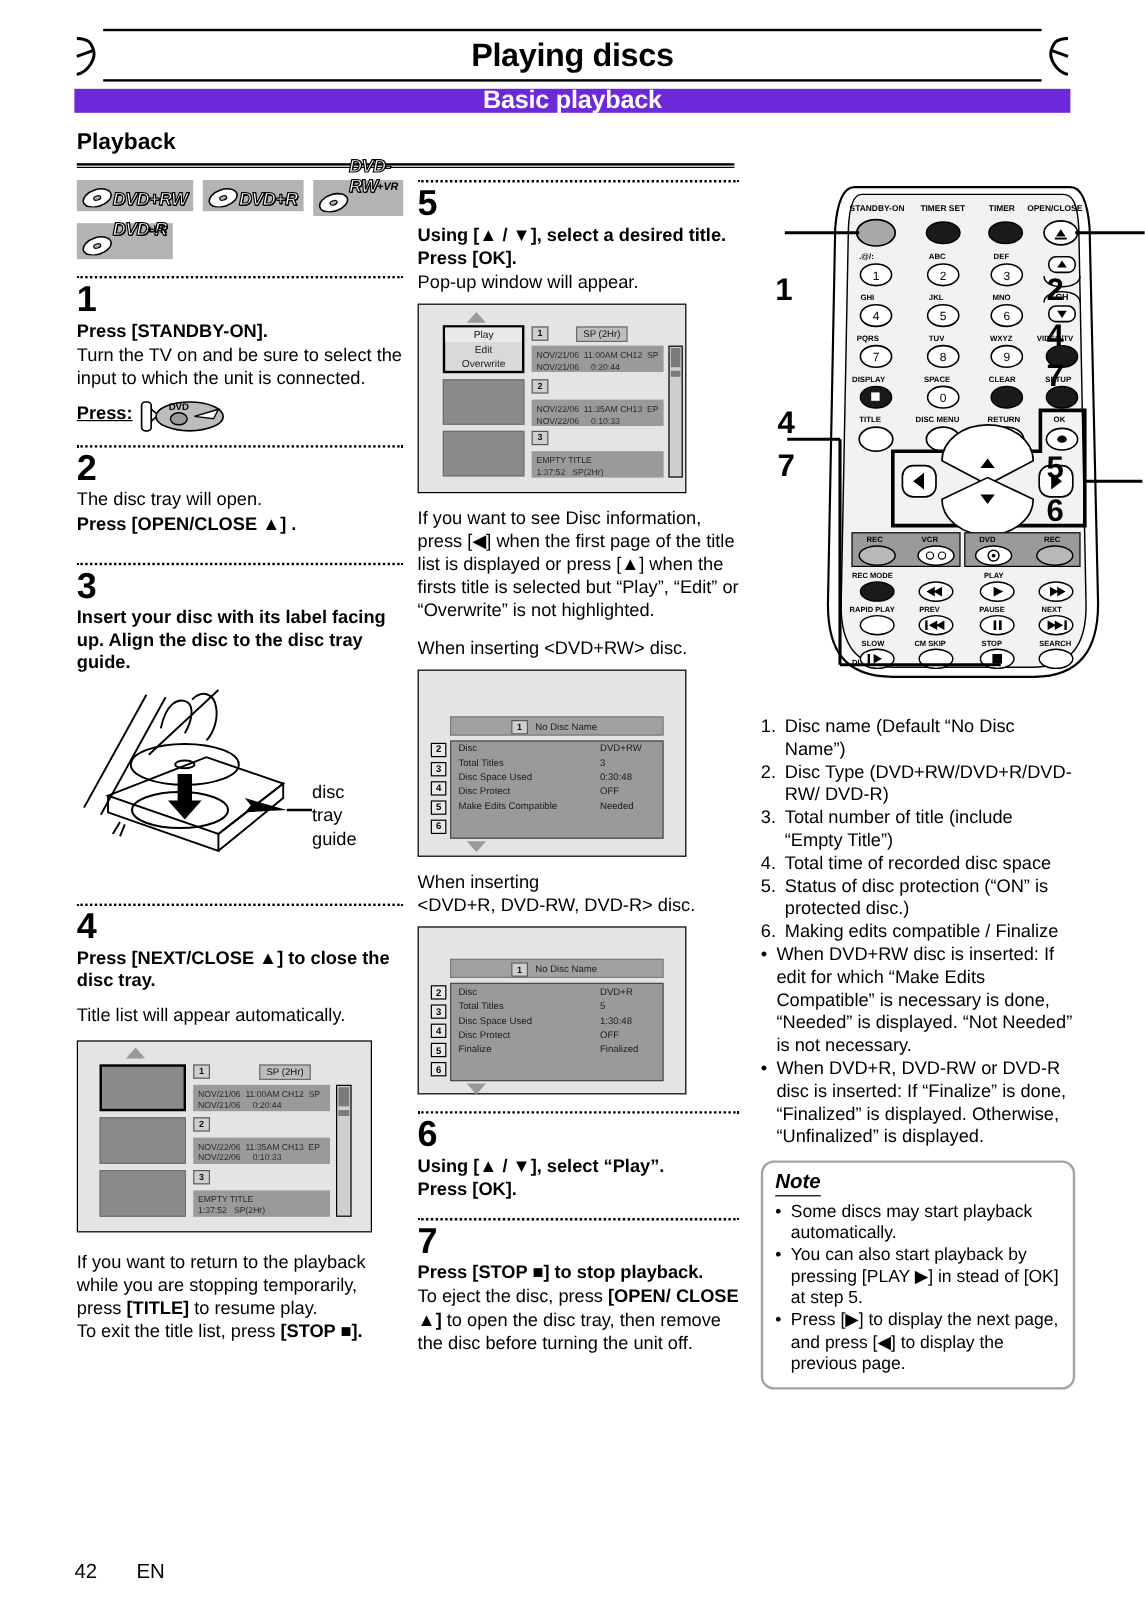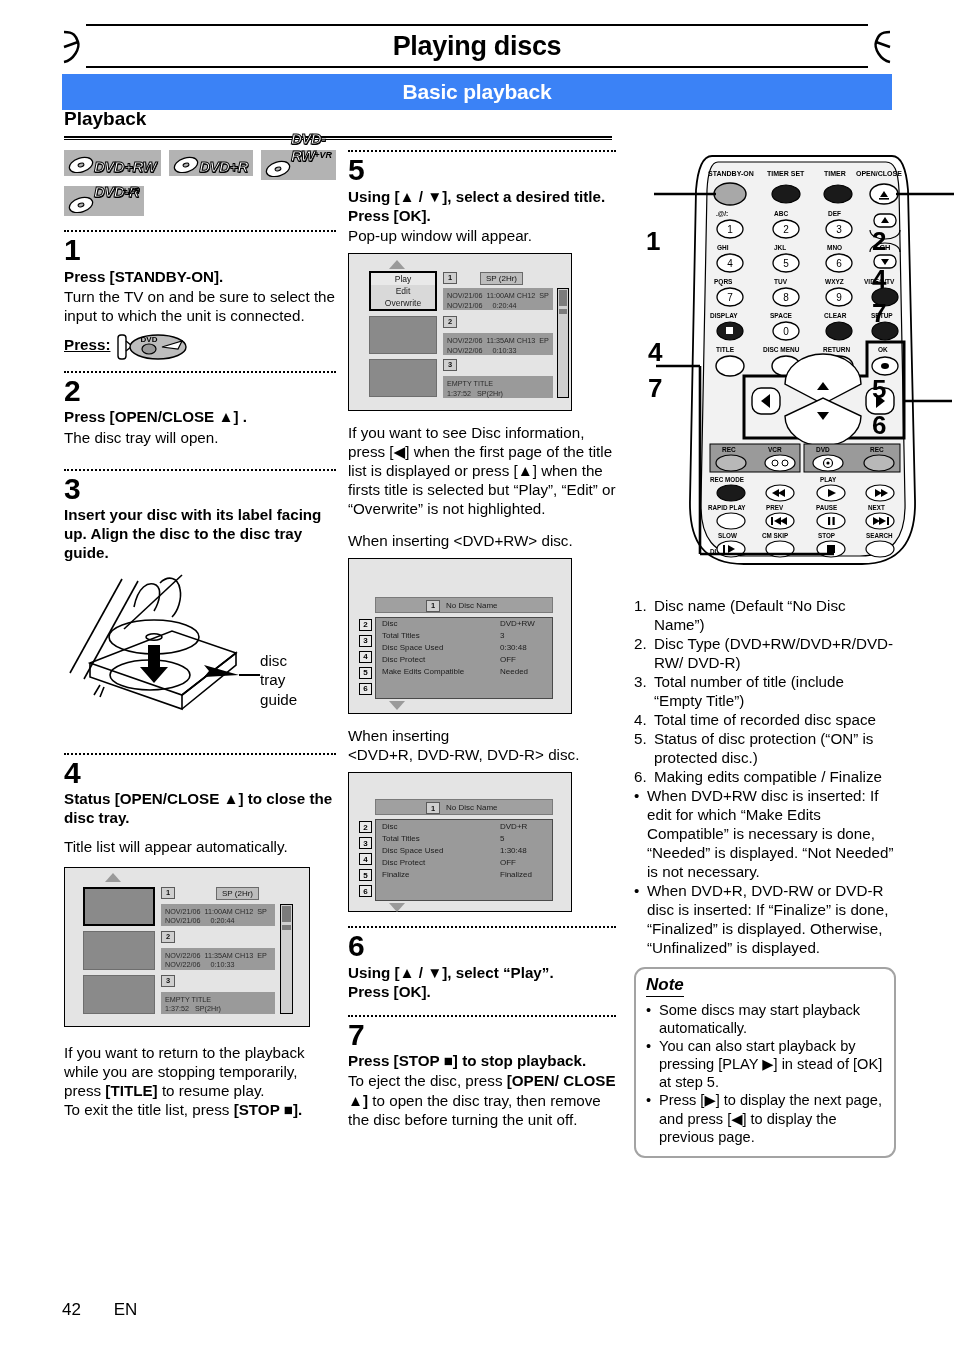--- a/index.html
+++ b/index.html
@@ -22,22 +22,22 @@
     border-top: 2.5px solid #000; border-bottom: 2.5px solid #000;
   }
   .chapter-banner .title {
     position: absolute; left: 24px; top: 2px; width: 782px; height: 44px;
     display: flex; align-items: center; justify-content: center;
     font-size: 27px; font-weight: bold; letter-spacing: -0.3px;
   }
   .chapter-banner svg { position: absolute; left: 0; top: 0; }
 
   .section-bar {
-    position: absolute; left: 62px; top: 74px; width: 830px; height: 36px;
-    background: #3b82f6;
+    position: absolute; left: 62px; top: 74px; width: 830px; height: 20px;
+    background: #6d28d9;
     color: #fff; font-size: 21px; font-weight: bold;
     display: flex; align-items: center; justify-content: center;
     letter-spacing: -0.2px;
   }
 
   .sub-head {
     position: absolute; left: 64px; top: 108px;
     font-size: 19px; font-weight: bold;
   }
   .sub-head-rule {
@@ -231,22 +231,22 @@
         <ellipse cx="42" cy="20" rx="28" ry="12" fill="#bdbdbd" stroke="#000" stroke-width="1.4"></ellipse>
         <ellipse cx="33" cy="22" rx="7" ry="5" fill="#9a9a9a" stroke="#000" stroke-width="1.2"></ellipse>
         <text x="33" y="15" font-size="8" font-weight="bold" text-anchor="middle" font-family="Liberation Sans, sans-serif">DVD</text>
         <path d="M46 20 L66 14 L62 22 Z" fill="#fff" stroke="#000" stroke-width="1.2"></path>
       </svg>
     </div>
 
     <div class="dotted"></div>
 
     <div class="stepnum">2</div>
+    <p class="t">The disc tray will open.</p>
     <p class="t bold">Press [OPEN/CLOSE ▲] .</p>
-    <p class="t">The disc tray will open.</p>
 
     <div class="dotted" style="margin-top:22px"></div>
 
     <div class="stepnum">3</div>
     <p class="t bold">Insert your disc with its label facing up. Align the disc to the disc tray guide.</p>
 
     <div style="position:relative;height:178px;margin-top:4px">
       <svg width="200" height="175" viewBox="0 0 200 175">
         <g fill="none" stroke="#000" stroke-width="1.6">
           <line x1="58" y1="12" x2="6" y2="106"></line>
@@ -265,21 +265,21 @@
         <path d="M84 78 L 84 100 L 76 100 L 90 116 L 104 100 L 96 100 L 96 78 Z" fill="#000"></path>
         <path d="M175 108 L 140 98 L 145 104 L 140 110 Z" fill="#000"></path>
         <line x1="175" y1="108" x2="196" y2="108" stroke="#000" stroke-width="2"></line>
       </svg>
       <div style="position:absolute;left:196px;top:84px;font-size:15.2px;line-height:1.3">disc<br>tray<br>guide</div>
     </div>
 
     <div class="dotted"></div>
 
     <div class="stepnum">4</div>
-    <p class="t bold">Status [OPEN/CLOSE ▲] to close the disc tray.</p>
+    <p class="t bold">Press [NEXT/CLOSE ▲] to close the disc tray.</p>
     <p class="t" style="margin-top:10px">Title list will appear automatically.</p>
 
     <div class="tv" style="width:246px;height:160px;margin-top:10px">
       <div class="tri-up" style="position:absolute;left:40px;top:5px"></div>
 
       <div class="thumb sel" style="position:absolute;left:18px;top:19px;width:72px;height:39px"></div>
       <div class="idxbox" style="position:absolute;left:96px;top:19px">1</div>
       <div class="spbadge" style="position:absolute;right:50px;top:19px">SP (2Hr)</div>
       <div class="metabar" style="position:absolute;left:96px;top:36px;width:114px;height:22px"><span>NOV/21/06  11:00AM CH12  SP</span><br><span>NOV/21/06     0:20:44</span></div>
 

